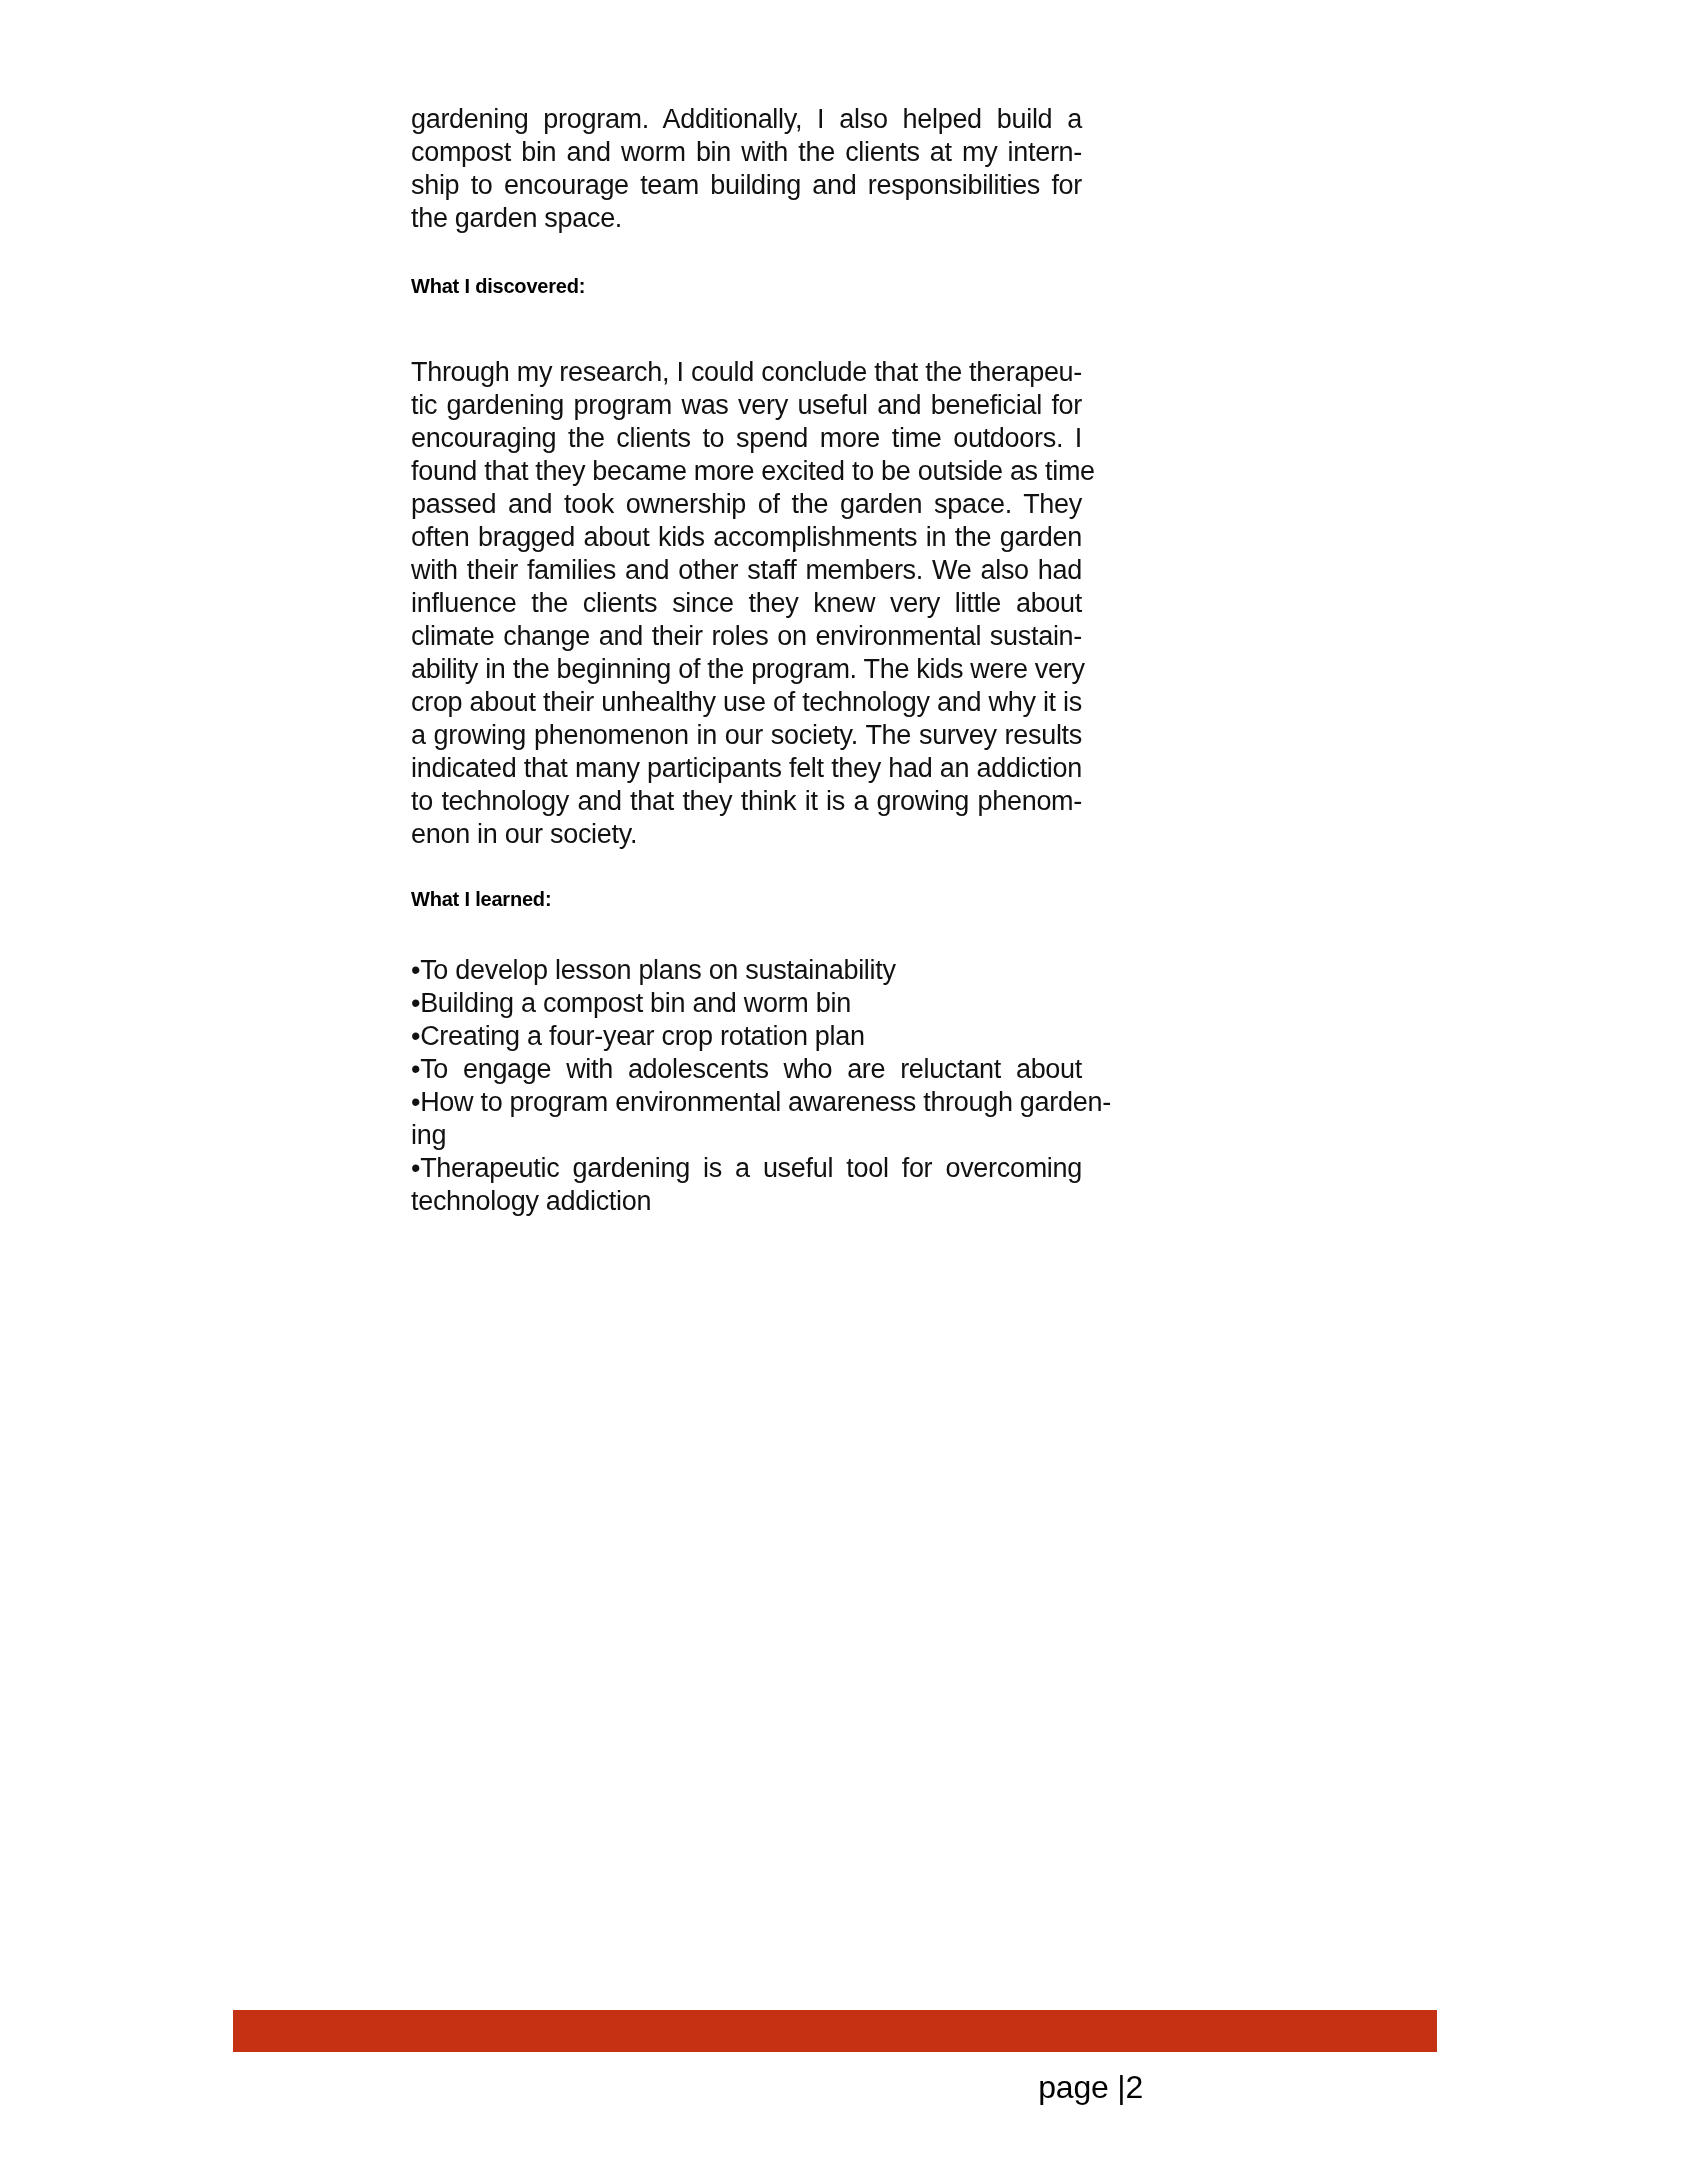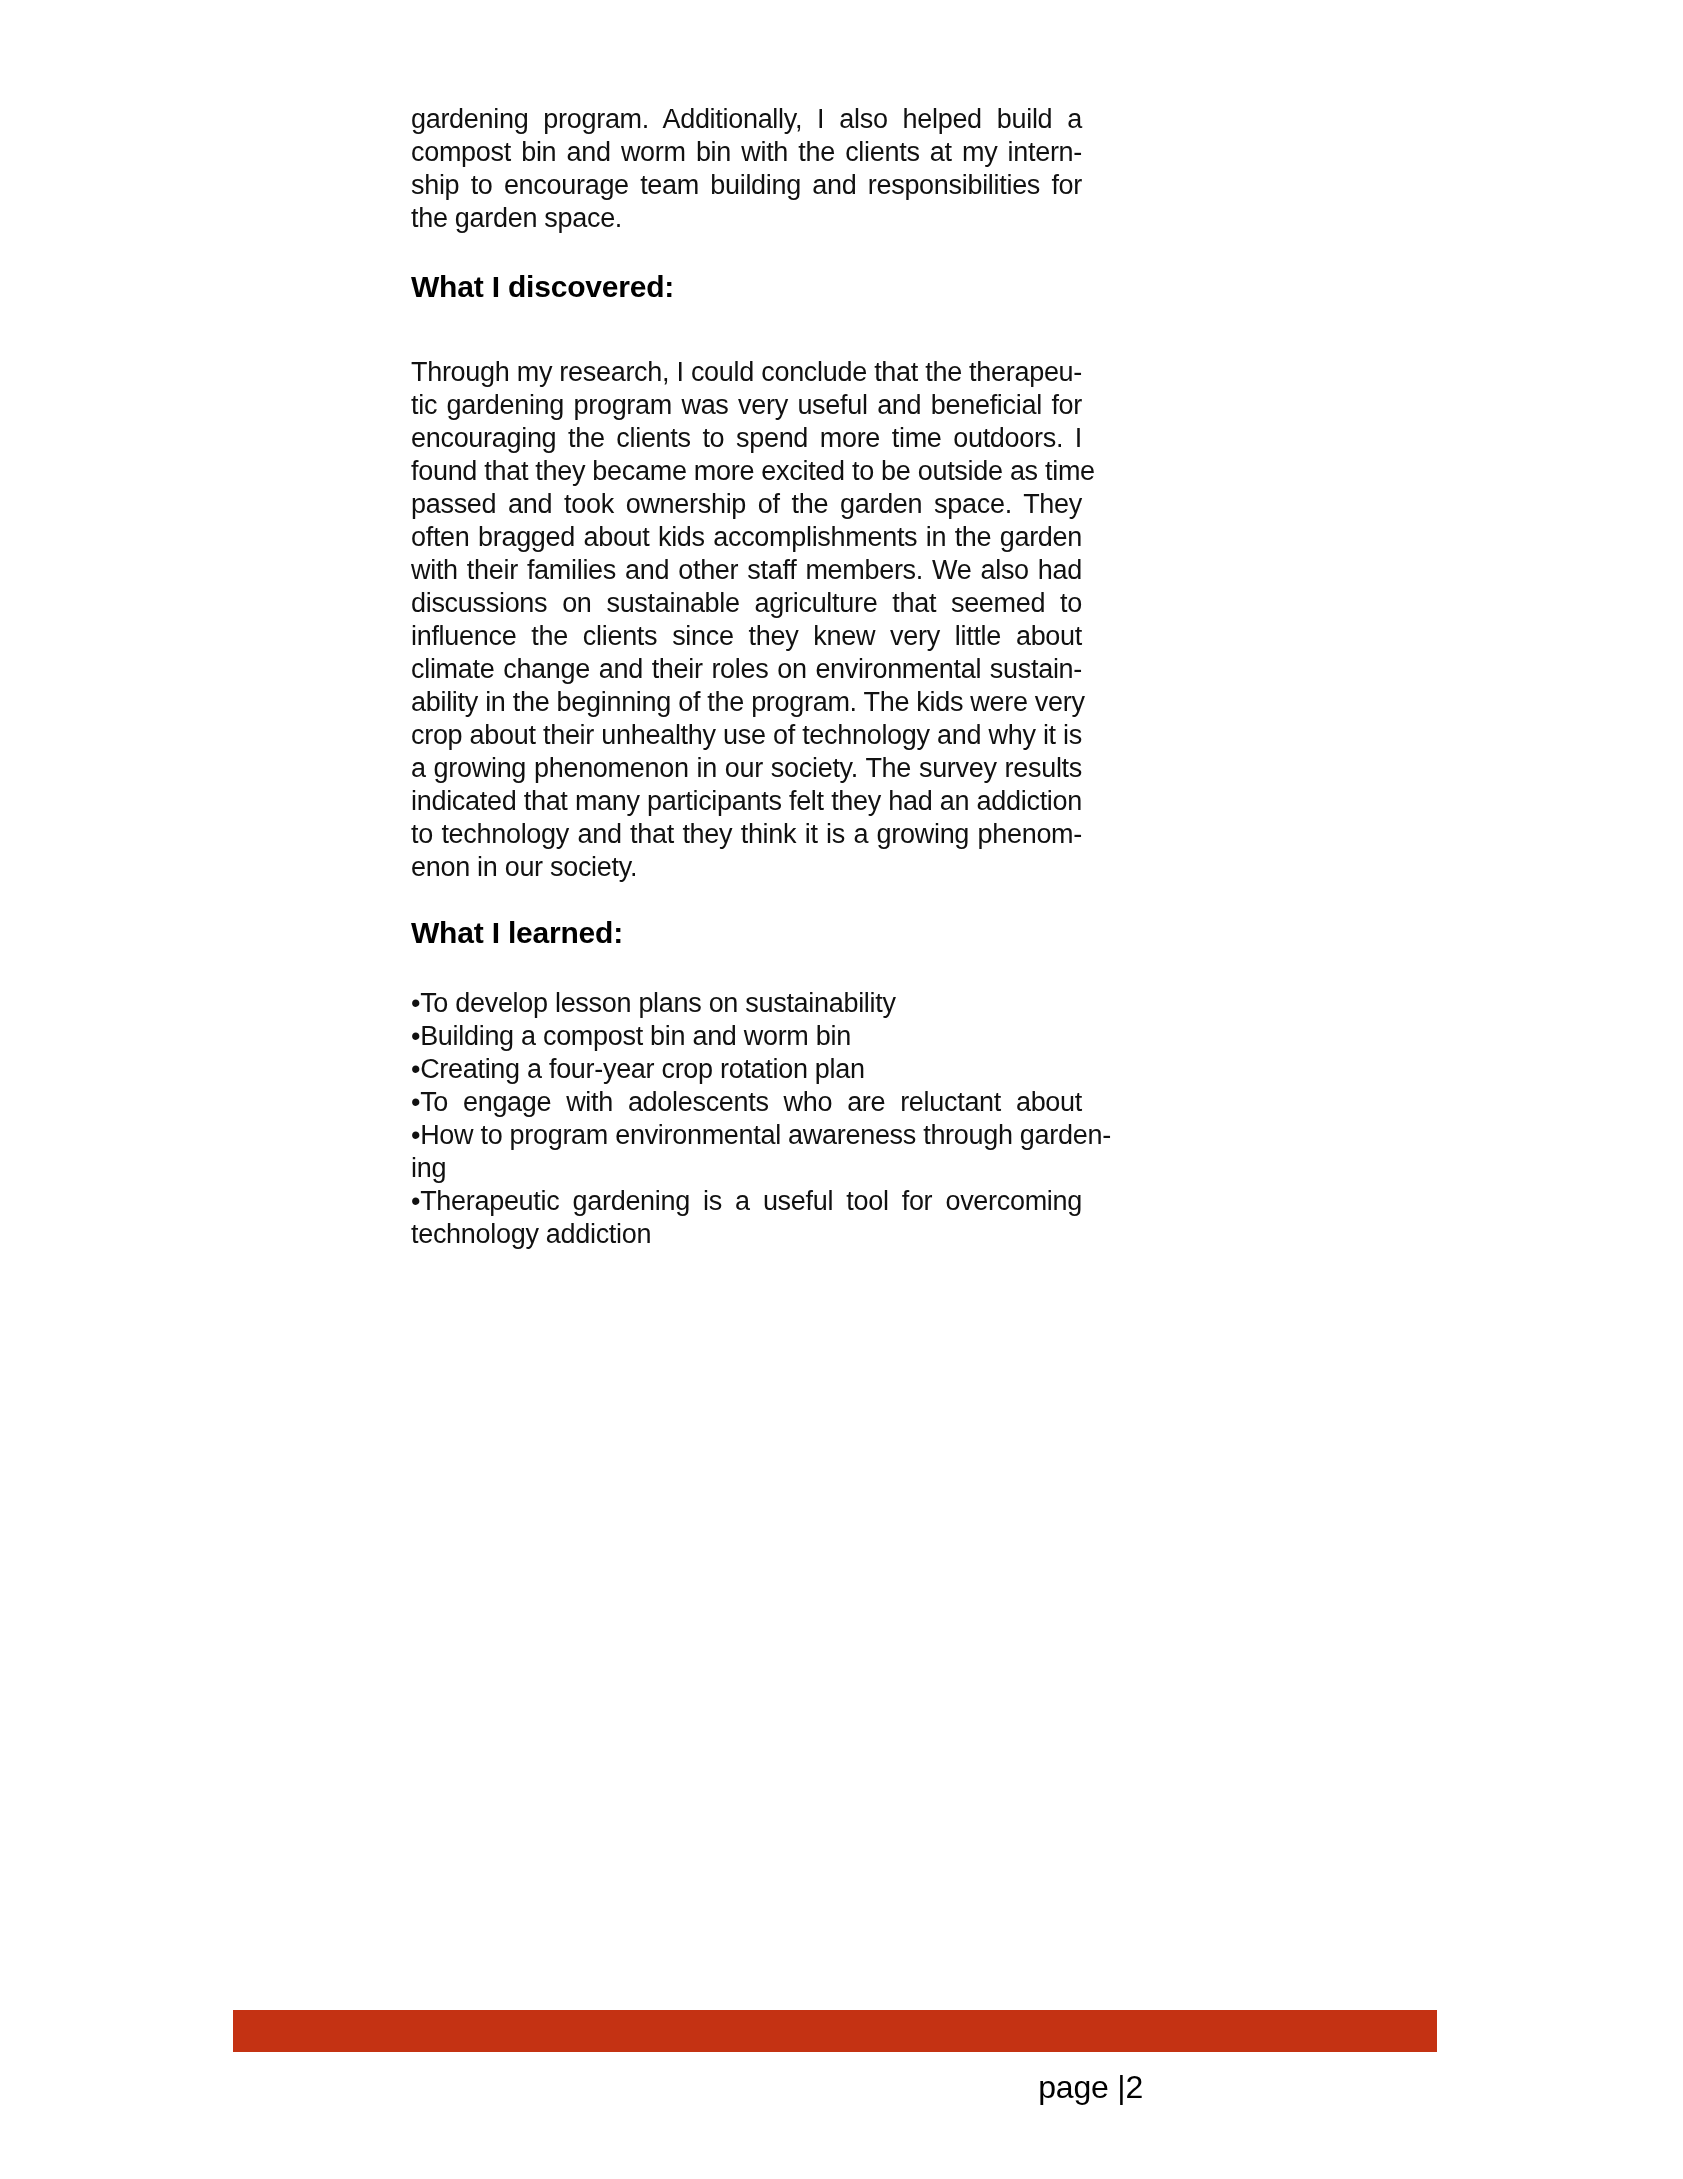--- a/index.html
+++ b/index.html
@@ -21,21 +21,21 @@
     line-height: 33px;
     letter-spacing: -0.3px;
   }
   .ln {
     white-space: nowrap;
     text-align: justify;
     text-align-last: justify;
   }
   .ln.end { text-align-last: left; }
   .heading {
-    font-size: 30px;
+    font-size: 20px;
     font-weight: bold;
     line-height: 33px;
     letter-spacing: -0.2px;
     color: #000000;
     margin: 35px 0 0 0;
   }
   .heading.learned { margin-top: 32px; }
   .para { margin: 0; }
   .para.discovered { margin-top: 53px; }
   .bullets { margin-top: 38px; }
@@ -75,21 +75,20 @@
     <h2 class="heading discovered">What I discovered:</h2>
 
     <div class="para discovered">
         <div class="ln">Through my research, I could conclude that the therapeu-</div>
         <div class="ln">tic gardening program was very useful and beneficial for</div>
         <div class="ln">encouraging the clients to spend more time outdoors.  I</div>
         <div class="ln">found that they became more excited to be outside as time</div>
         <div class="ln">passed and took ownership of the garden space.  They</div>
         <div class="ln">often bragged about kids accomplishments in the garden</div>
         <div class="ln">with their families and other staff members. We also had</div>
-        <div class="ln">discussions on sustainable agriculture that seemed to</div>
         <div class="ln">influence the clients since they knew very little about</div>
         <div class="ln">climate change and their roles on environmental sustain-</div>
         <div class="ln">ability in the beginning of the program. The kids were very</div>
         <div class="ln">crop about their unhealthy use of technology and why it is</div>
         <div class="ln">a growing phenomenon in our society.  The survey results</div>
         <div class="ln">indicated that many participants felt they had an addiction</div>
         <div class="ln">to technology and that they think it is a growing phenom-</div>
         <div class="ln end">enon in our society.</div>
       </div>
 

